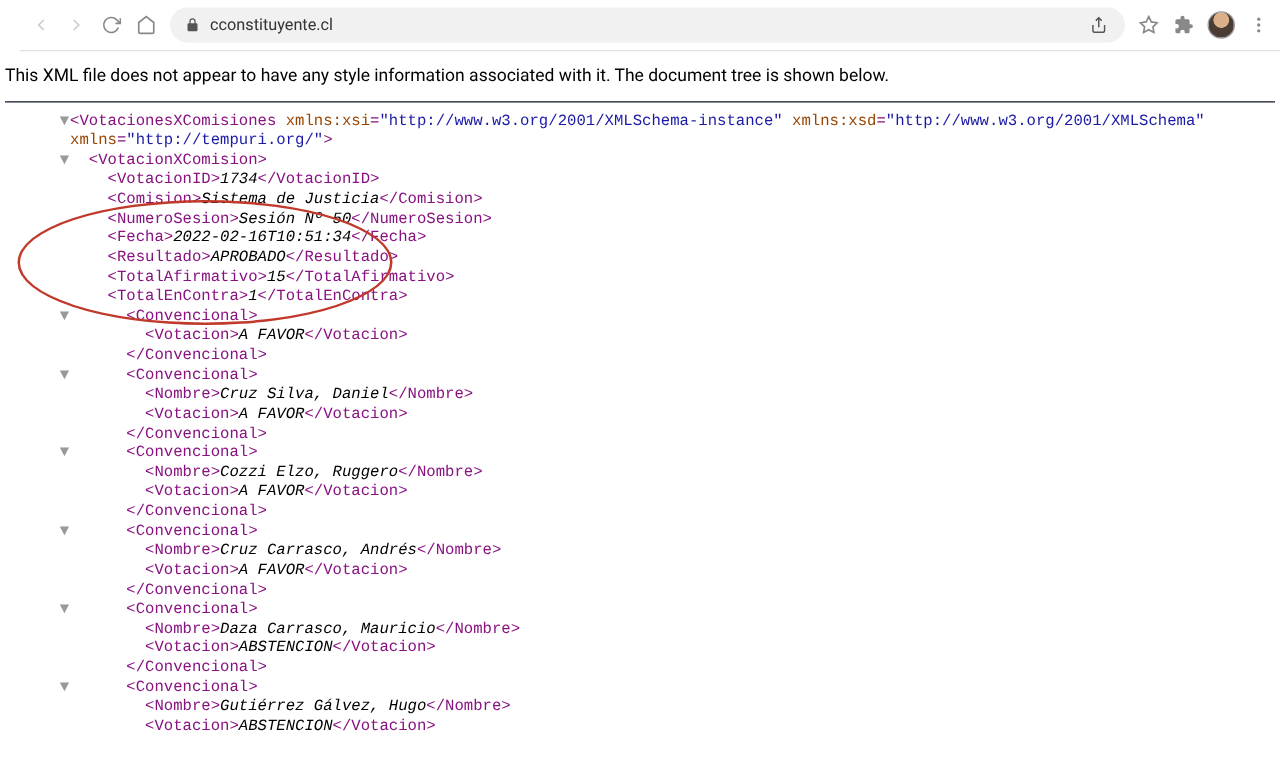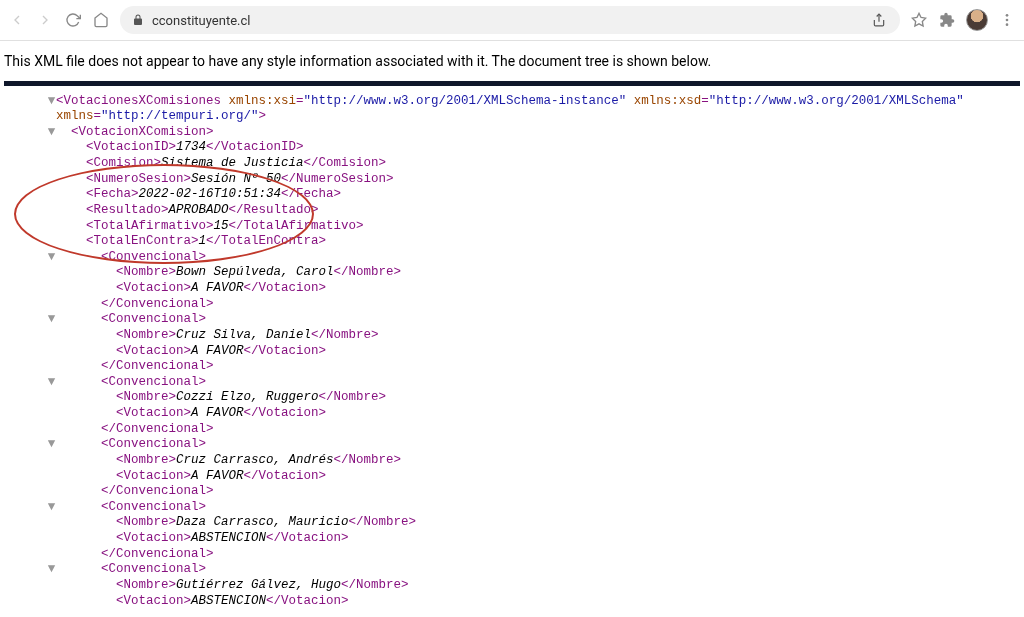--- a/index.html
+++ b/index.html
@@ -11,20 +11,21 @@
     color: #000;
     width: 1024px;
   }
   .toolbar {
     display: flex;
     align-items: center;
     padding: 20px 8px;
     gap: 10px;
     border-bottom: 1px solid #e0e0e0;
     height: 36px;
+    margin-left: 16px;
   }
   .nav-icon {
     width: 18px; height: 18px;
     color: #888;
     display: flex; align-items: center; justify-content: center;
     cursor: pointer;
   }
   .nav-icon.disabled { color: #ccc; cursor: default; }
   .addr {
     flex: 1;
@@ -50,21 +51,21 @@
   .content {
     padding: 4px 4px 20px 4px;
     font-family: Menlo, Consolas, "Courier New", monospace;
     font-size: 12.5px;
     line-height: 1.25;
   }
   .banner {
     font-family: -apple-system, BlinkMacSystemFont, "Segoe UI", Roboto, sans-serif;
     font-size: 14px;
     padding: 8px 0 10px 0;
-    border-bottom: 5px solid #0f172a;
+    border-bottom: 1px solid #0f172a;
     margin-bottom: 8px;
   }
   .line { white-space: pre; margin-left: 43px; }
   .caret { color:#999; display:inline-block; width:9px; text-align:center; }
   .tag { color:#881280; }
   .attr-name { color:#994500; }
   .attr-val { color:#1a1aa6; }
   .txt { color:#000;font-style:italic; }
   .ellipse {
     position:absolute;
@@ -148,21 +149,20 @@
       <div class="line"><span class="caret"> </span><span class="attr-name">xmlns</span><span class="tag">=</span><span class="attr-val">"http://tempuri.org/"</span><span class="tag">&gt;</span></div>
       <div class="line"><span class="caret">▼</span>  <span class="tag">&lt;VotacionXComision</span><span class="tag">&gt;</span></div>
       <div class="line"><span class="caret"> </span>    <span class="tag">&lt;VotacionID&gt;</span><span class="txt">1734</span><span class="tag">&lt;/VotacionID&gt;</span></div>
       <div class="line"><span class="caret"> </span>    <span class="tag">&lt;Comision&gt;</span><span class="txt">Sistema de Justicia</span><span class="tag">&lt;/Comision&gt;</span></div>
       <div class="line"><span class="caret"> </span>    <span class="tag">&lt;NumeroSesion&gt;</span><span class="txt">Sesión Nº 50</span><span class="tag">&lt;/NumeroSesion&gt;</span></div>
       <div class="line"><span class="caret"> </span>    <span class="tag">&lt;Fecha&gt;</span><span class="txt">2022-02-16T10:51:34</span><span class="tag">&lt;/Fecha&gt;</span></div>
       <div class="line"><span class="caret"> </span>    <span class="tag">&lt;Resultado&gt;</span><span class="txt">APROBADO</span><span class="tag">&lt;/Resultado&gt;</span></div>
       <div class="line"><span class="caret"> </span>    <span class="tag">&lt;TotalAfirmativo&gt;</span><span class="txt">15</span><span class="tag">&lt;/TotalAfirmativo&gt;</span></div>
       <div class="line"><span class="caret"> </span>    <span class="tag">&lt;TotalEnContra&gt;</span><span class="txt">1</span><span class="tag">&lt;/TotalEnContra&gt;</span></div>
       <div class="line"><span class="caret">▼</span>      <span class="tag">&lt;Convencional</span><span class="tag">&gt;</span></div>
-      <div class="line"><span class="caret"> </span>        <span class="tag">&lt;Nombre&gt;</span><span class="txt">Bown Sepúlveda, Carol</span><span class="tag">&lt;/Nombre&gt;</span></div>
       <div class="line"><span class="caret"> </span>        <span class="tag">&lt;Votacion&gt;</span><span class="txt">A FAVOR</span><span class="tag">&lt;/Votacion&gt;</span></div>
       <div class="line"><span class="caret"> </span>      <span class="tag">&lt;/Convencional&gt;</span></div>
       <div class="line"><span class="caret">▼</span>      <span class="tag">&lt;Convencional</span><span class="tag">&gt;</span></div>
       <div class="line"><span class="caret"> </span>        <span class="tag">&lt;Nombre&gt;</span><span class="txt">Cruz Silva, Daniel</span><span class="tag">&lt;/Nombre&gt;</span></div>
       <div class="line"><span class="caret"> </span>        <span class="tag">&lt;Votacion&gt;</span><span class="txt">A FAVOR</span><span class="tag">&lt;/Votacion&gt;</span></div>
       <div class="line"><span class="caret"> </span>      <span class="tag">&lt;/Convencional&gt;</span></div>
       <div class="line"><span class="caret">▼</span>      <span class="tag">&lt;Convencional</span><span class="tag">&gt;</span></div>
       <div class="line"><span class="caret"> </span>        <span class="tag">&lt;Nombre&gt;</span><span class="txt">Cozzi Elzo, Ruggero</span><span class="tag">&lt;/Nombre&gt;</span></div>
       <div class="line"><span class="caret"> </span>        <span class="tag">&lt;Votacion&gt;</span><span class="txt">A FAVOR</span><span class="tag">&lt;/Votacion&gt;</span></div>
       <div class="line"><span class="caret"> </span>      <span class="tag">&lt;/Convencional&gt;</span></div>

